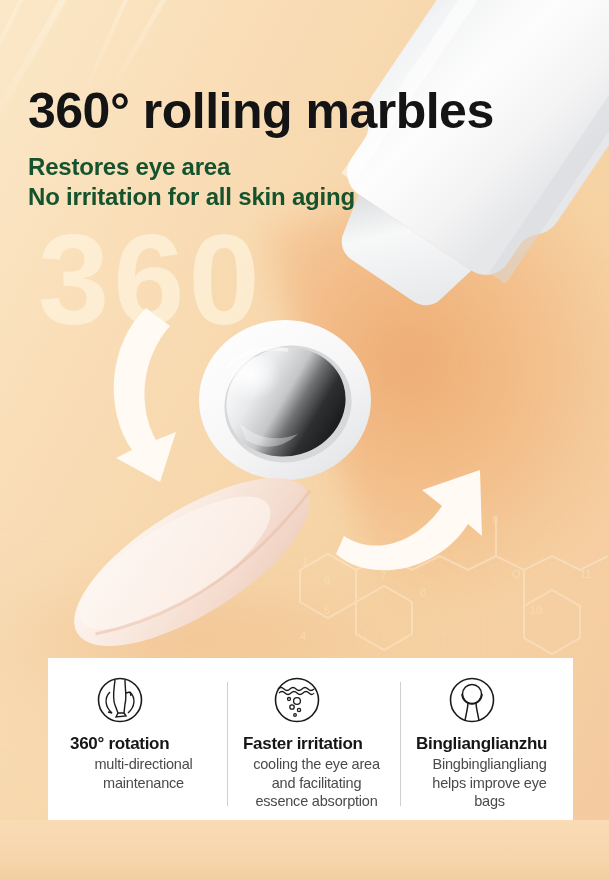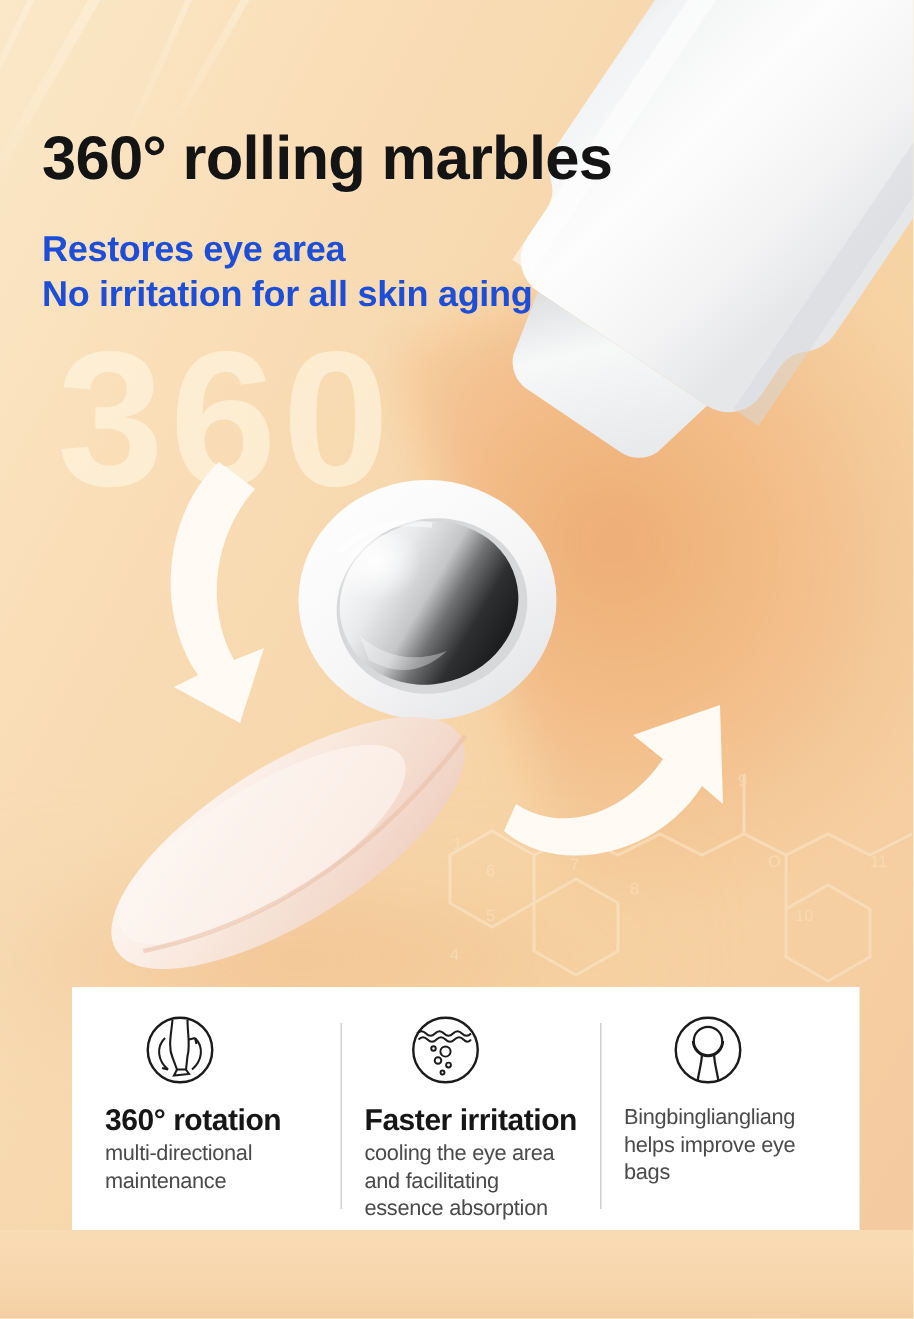--- a/index.html
+++ b/index.html
@@ -127,34 +127,34 @@
     top: 432px;
     width: 170px;
     height: 165px;
   }
 
   
   .headline {
     position: absolute;
     left: 28px;
     top: 82px;
-    font-size: 41px;
+    font-size: 50px;
     font-weight: 700;
     color: #141414;
     letter-spacing: -0.5px;
     white-space: nowrap;
     text-shadow: 0 1px 0 rgba(255,255,255,0.25);
   }
   .subheads {
     position: absolute;
     left: 28px;
     top: 152px;
     font-size: 24px;
     font-weight: 700;
-    color: #1d4ed8;
+    color: #14532d;
     line-height: 1.26;
     letter-spacing: -0.2px;
   }
   .subheads div { white-space: nowrap; }
 
   
   .panel {
     position: absolute;
     left: 48px;
     top: 658px;
@@ -186,34 +186,35 @@
   .feat-icon {
     width: 48px;
     height: 48px;
     margin-left: 26px;
     margin-bottom: 6px;
   }
   .feature:nth-child(2) .feat-icon { margin-left: 30px; }
   .feature:nth-child(3) .feat-icon { margin-left: 32px; }
 
   .feat-title {
-    font-size: 20px;
+    font-size: 17px;
     font-weight: 700;
     color: #161616;
     line-height: 1.2;
     letter-spacing: -0.3px;
     white-space: nowrap;
   }
   .feat-desc {
     font-size: 14.5px;
     font-weight: 400;
     color: #4a4a4a;
     line-height: 1.28;
     letter-spacing: -0.2px;
     margin-top: 1px;
+    text-align: center;
   }
   .bottom-band {
     position: absolute;
     left: 0;
     right: 0;
     top: 820px;
     height: 59px;
     background: linear-gradient(to bottom, #f9dbb4 0%, #f7d5ab 70%, #f3cda2 100%);
   }
 </style>
@@ -385,20 +386,21 @@
 essence absorption</div>
     </div>
 
     <div class="feature">
       <svg class="feat-icon" viewBox="0 0 48 48">
         <circle cx="24" cy="24" r="21.5" fill="none" stroke="#1b1b1b" stroke-width="1.6"></circle>
         <circle cx="24" cy="18" r="9.5" fill="none" stroke="#1b1b1b" stroke-width="1.5"></circle>
         <path d="M14,18 a10,10 0 0 0 20,0" fill="none" stroke="#1b1b1b" stroke-width="1.5"></path>
         <path d="M20,26 C20,32 18,38 17,45 M28,26 C28,32 30,38 31,45" fill="none" stroke="#1b1b1b" stroke-width="1.5"></path>
       </svg>
+      <div class="feat-title">Binglianglianzhu</div>
       <div class="feat-desc" style="white-space:pre-line">Bingbingliangliang
 helps improve eye
 bags</div>
     </div>
 
   </div>
 
   <div class="bottom-band"></div>
 
 </div>

